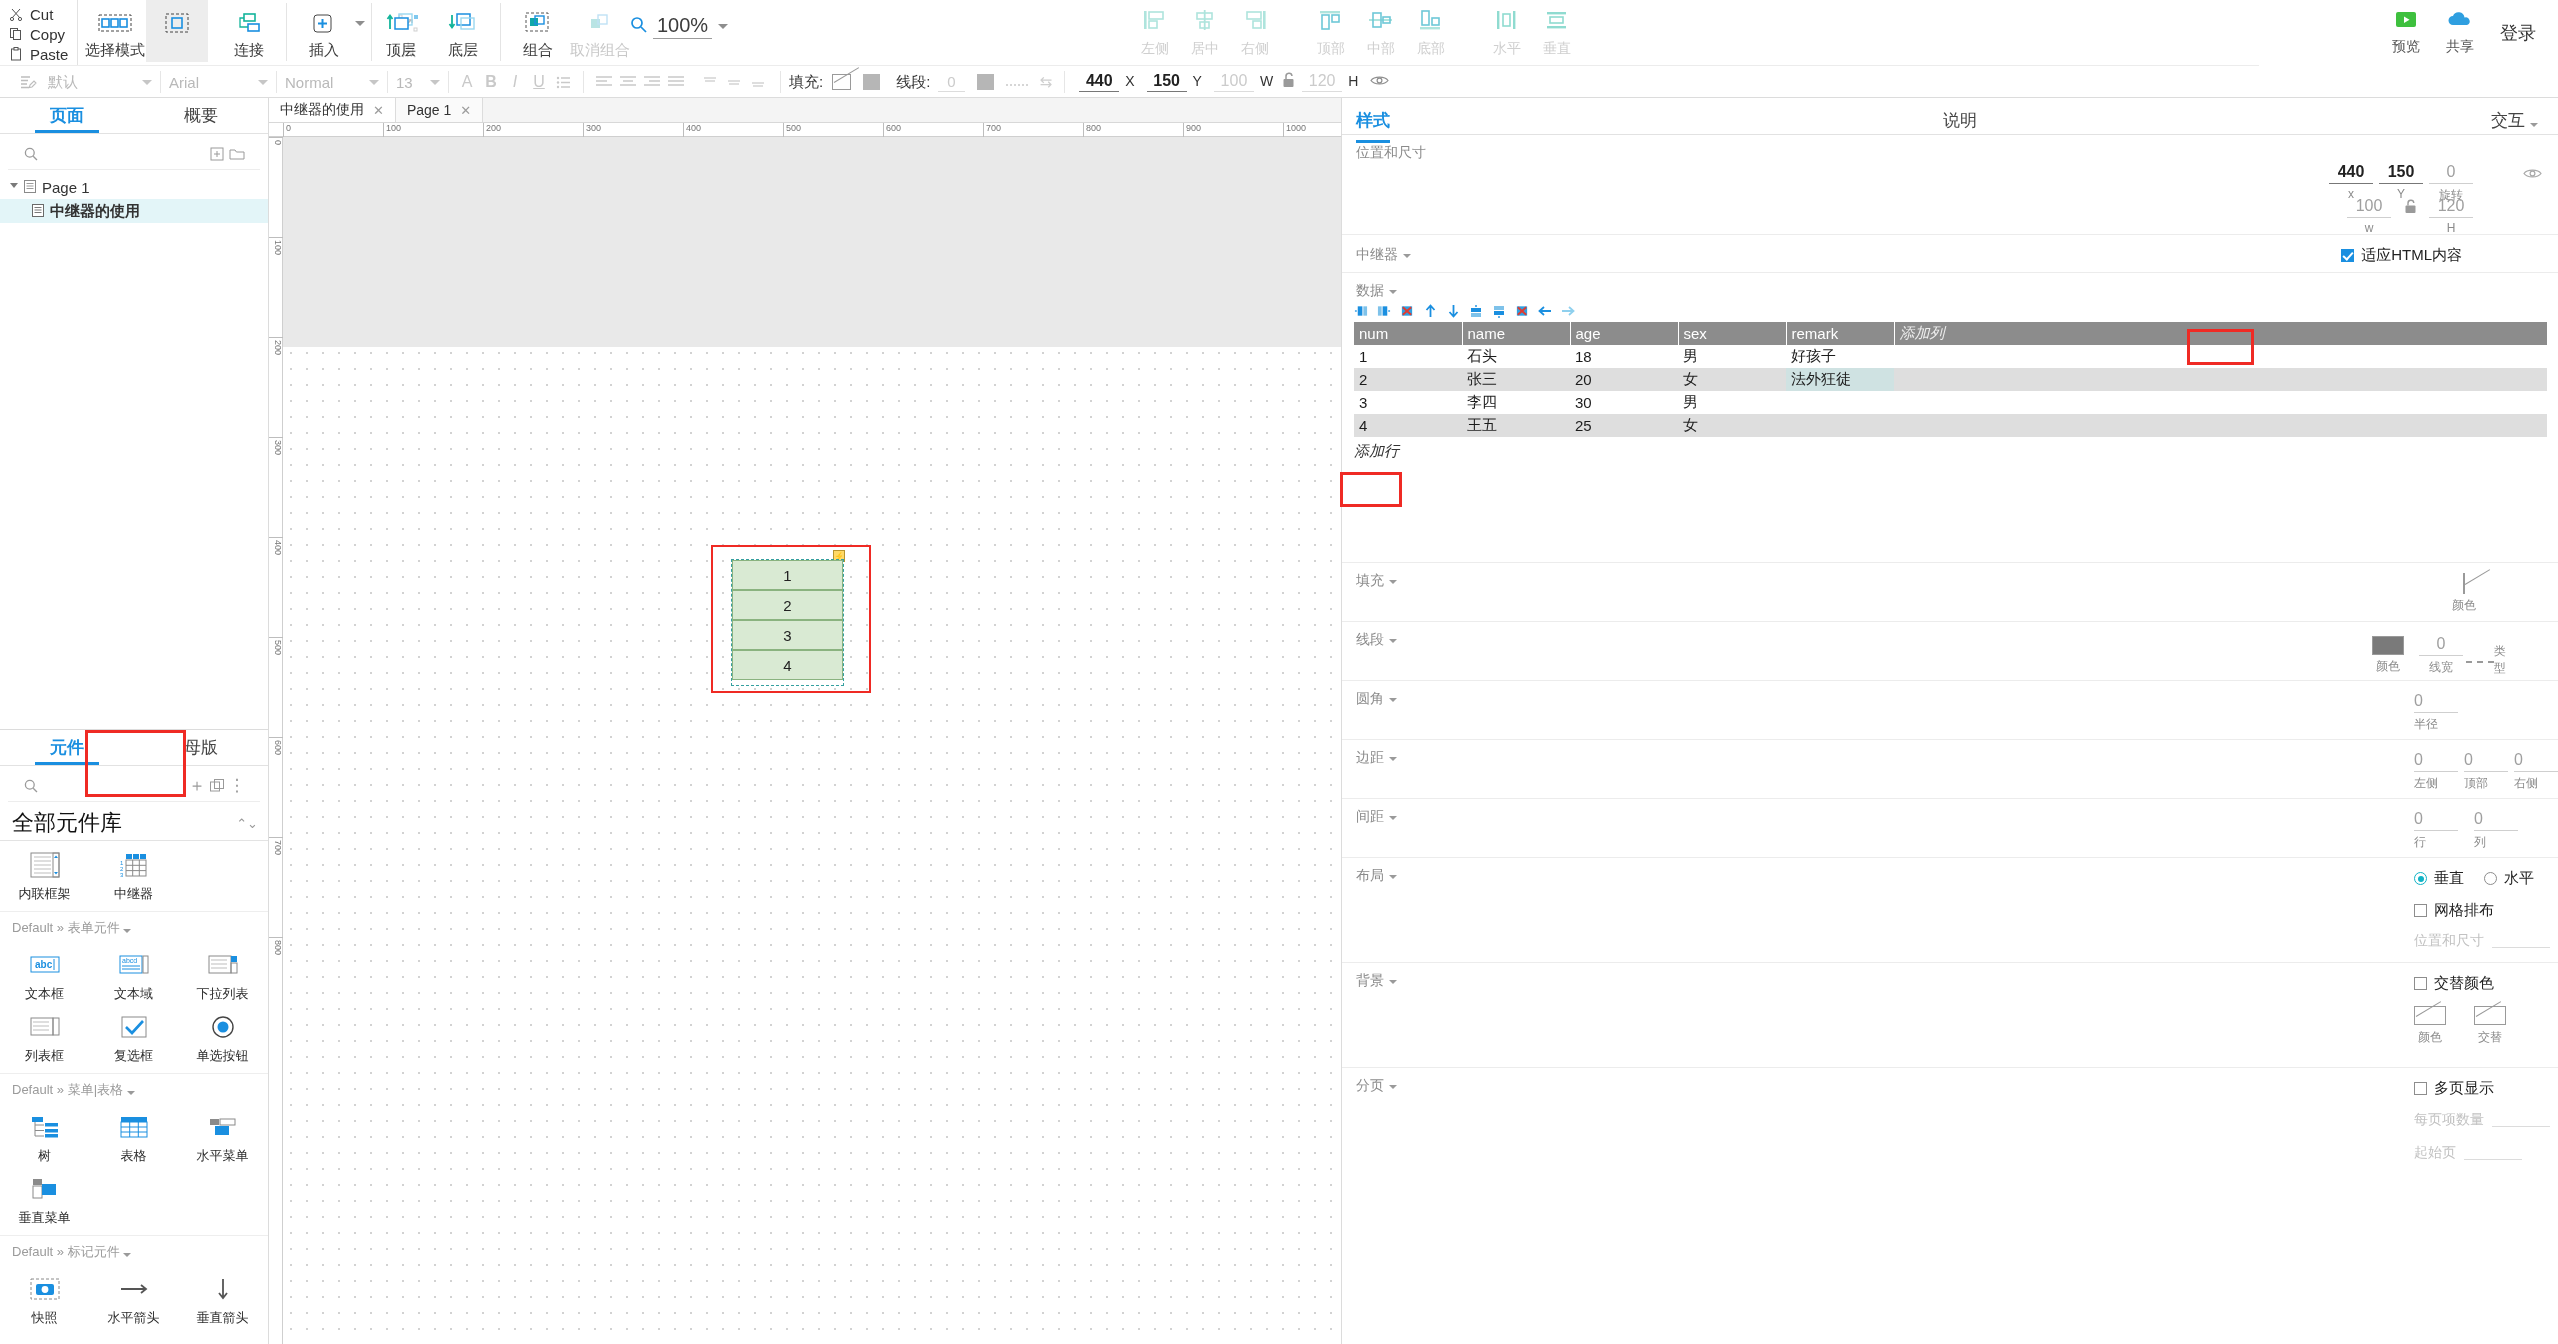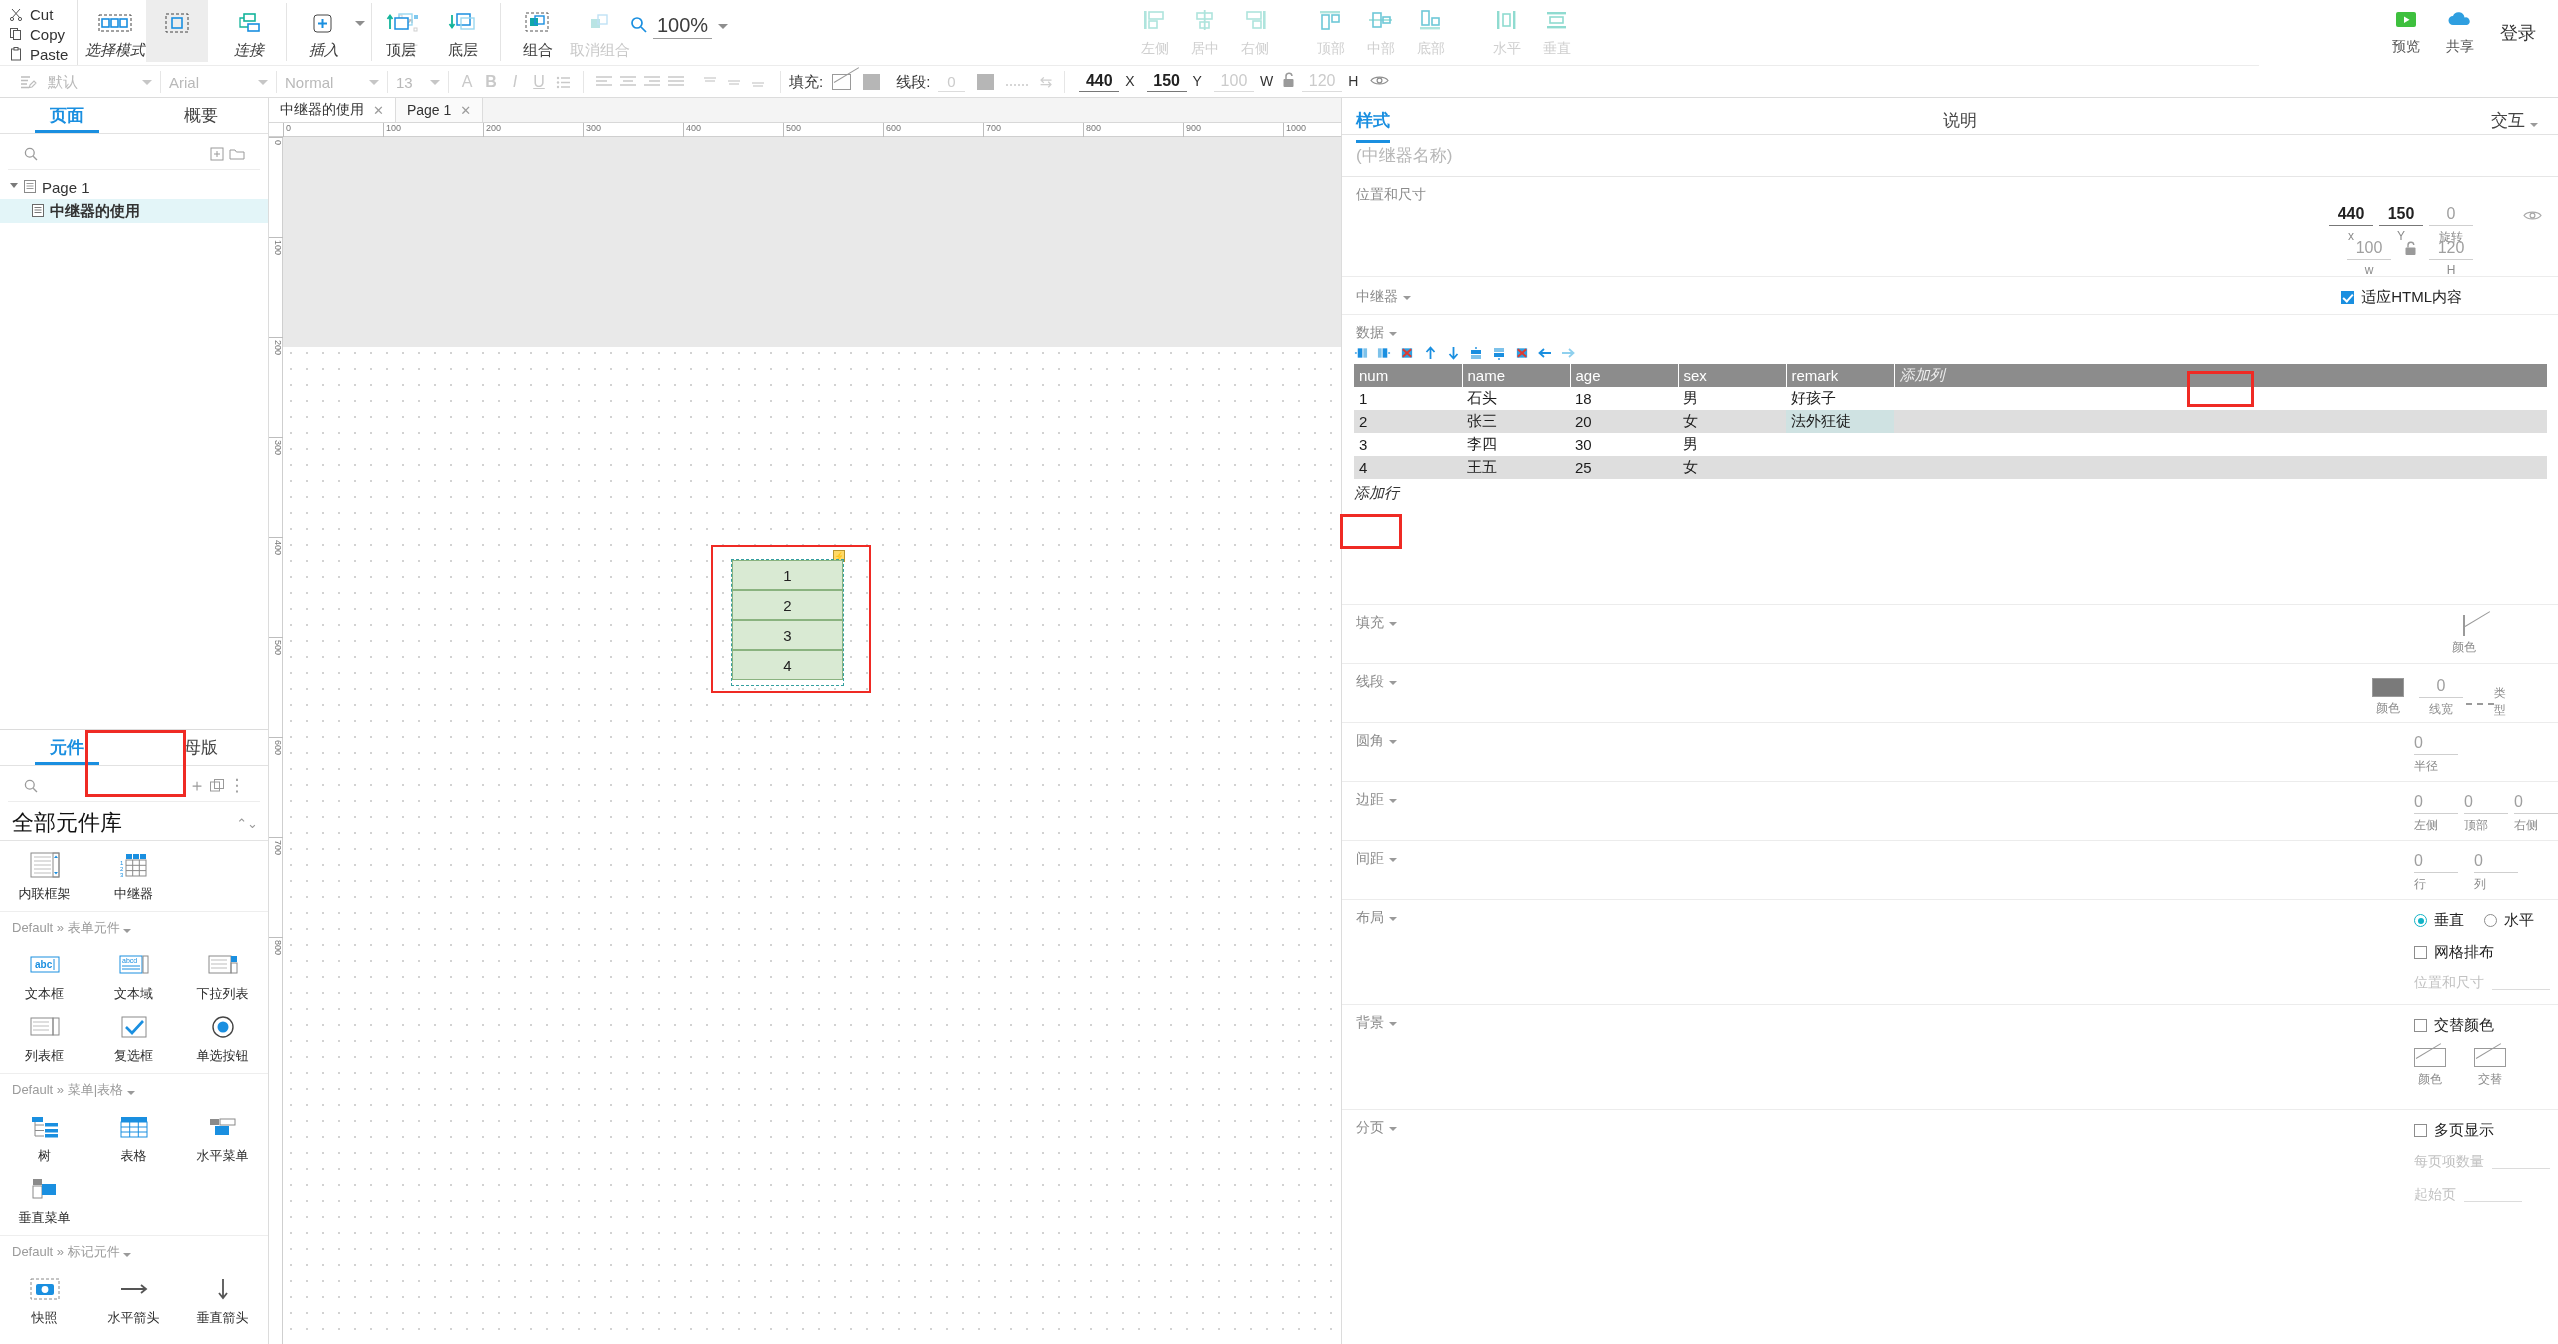--- a/index.html
+++ b/index.html
@@ -163,21 +163,21 @@
         <span class="clip-ico">
           <svg width="14" height="14" viewBox="0 0 14 14">
               <rect x="2.5" y="2" width="9" height="11" stroke="#555" fill="none"></rect>
               <rect x="5" y="0.5" width="4" height="2.5" stroke="#555" fill="#fff"></rect>
             </svg>
         </span>
         <span>Paste</span>
       </div>
     </div>
 
-    <div class="tb-group" style="left:84px;font-style:italic;">
+    <div class="tb-group" style="left:84px;">
       <div class="tb-btn">
         <span class="ico">
           <svg width="34" height="22" viewBox="0 0 34 22">
               <rect x="1" y="3" width="32" height="16" fill="none" stroke="#444" stroke-dasharray="3,2"></rect>
               <rect x="4" y="7" width="7" height="8" fill="none" stroke="#1a8fe0" stroke-width="1.6"></rect>
               <rect x="13" y="7" width="7" height="8" fill="none" stroke="#1a8fe0" stroke-width="1.6"></rect>
               <rect x="22" y="7" width="7" height="8" fill="none" stroke="#1a8fe0" stroke-width="1.6"></rect>
             </svg>
         </span>
         <span class="lbl">选择模式</span>
@@ -801,23 +801,20 @@
   </div>
 
   <div class="rightpanel">
 
     <div class="rp-tabs">
       <span class="rp-tab active" style="position:absolute;left:14px;top:11px;"><span>样式</span></span>
       <span class="rp-tab" style="position:absolute;left:601px;top:11px;"><span>说明</span></span>
       <span class="rp-tab" style="position:absolute;right:20px;top:11px;"><span>交互</span><span class="ddcaret" style="display:inline-block;margin-left:5px;"></span></span>
     </div>
 
-    <div class="rp-name">
-      <span>(中继器名称)</span>
-    </div>
 
     <div class="sec" style="height:100px;position:relative;">
       <div class="sec-lbl">位置和尺寸</div>
       <div class="fieldgroup" style="right:82px; top:28px;">
         <span class="fld">
           <span class="v on">440</span>
           <span class="u">x</span>
         </span>
         <span class="fld">
           <span class="v on">150</span>

